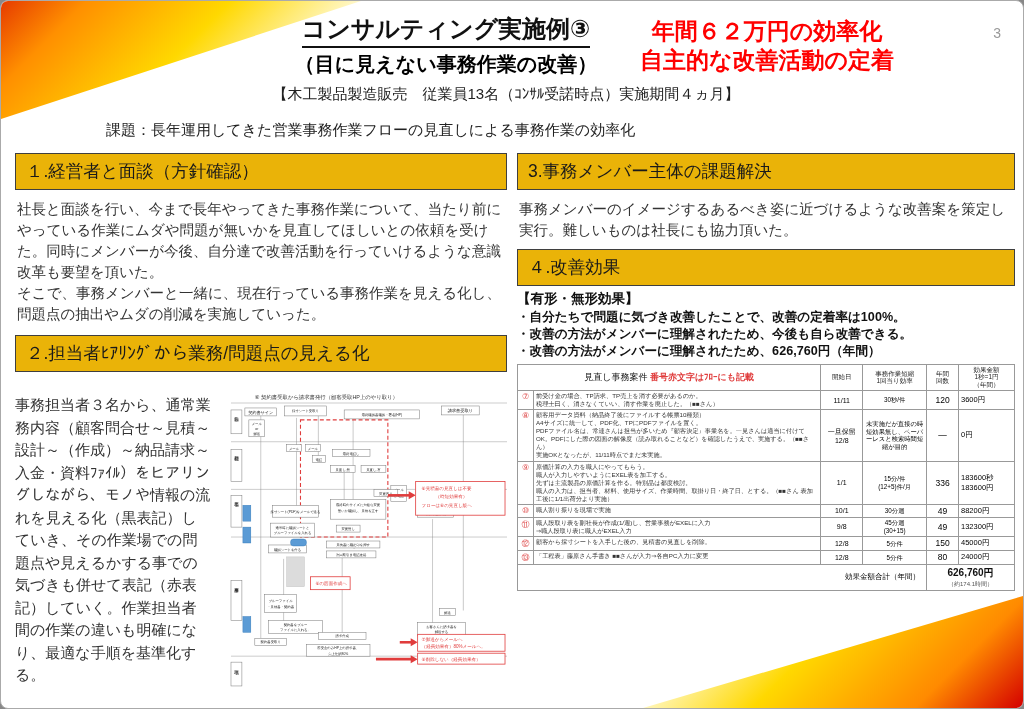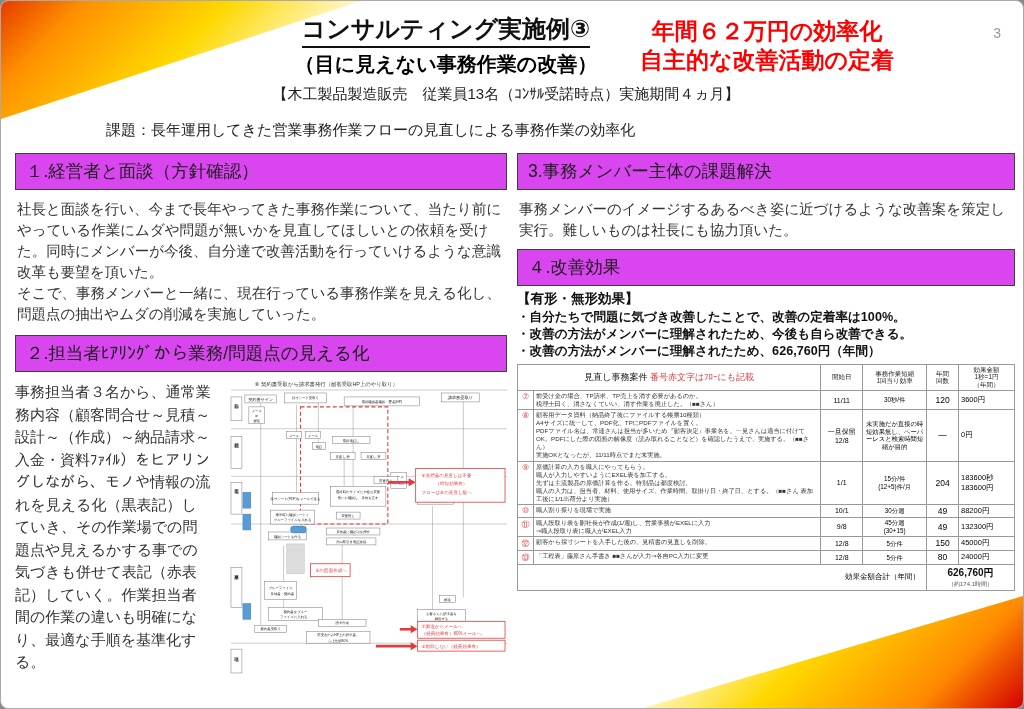--- a/index.html
+++ b/index.html
@@ -26,39 +26,39 @@
   .highlight { position:absolute; left:566px; top:16px; width:400px; z-index:2; }
   .highlight div { font-size:23px; font-weight:bold; color:#ff0000; line-height:1.25;text-align:center; }
 
   .company-line { position:absolute; top:84px; left:0; width:1010px; text-align:center;
                   font-size:15px; color:#222; z-index:2; }
   .challenge-line { position:absolute; top:120px; left:105px; font-size:15px; color:#222; z-index:2; }
 
   .col-left  { position:absolute; left:14px;  top:152px; width:492px; z-index:2; }
   .col-right { position:absolute; left:516px; top:152px; width:498px; z-index:2; }
 
-  .section-box { border:1.6px solid #3f3f3f; background:#d946ef; padding:5px 10px 6px 10px;
+  .section-box { border:1.6px solid #3f3f3f; background:#eab308; padding:5px 10px 6px 10px;
                  font-size:17.5px; color:#1a1a1a; }
   .body-text { font-size:14.5px; color:#333; line-height:1.45; margin:9px 2px 0 2px; }
 
-  .s2-content { display:flex; margin-top:5px;gap:18px; }
+  .s2-content { display:flex; margin-top:18px;gap:18px; }
   .s2-text { width:214px; font-size:15px; color:#333; line-height:1.5; margin-top:4px; }
   .flow-wrap { width:278px; }
   .flow-caption { text-align:center; font-size:14.5px; font-weight:bold; color:#222; margin-top:2px; }
 
   .effects-heading { font-size:13.5px; font-weight:bold; color:#111; margin-top:4px; }
   ul.effects { list-style:none; margin-top:1px; }
   ul.effects li { font-size:12.6px; font-weight:bold; color:#111; line-height:1.34;
                   padding-left:1em; text-indent:-1em; }
 
   table.effect-table { border-collapse:collapse; width:100%; margin-top:4px; background:#fff; }
   .effect-table td, .effect-table th { border:1px solid #999; vertical-align:top; padding:1px 2px; }
   .effect-table th { font-weight:normal; vertical-align:middle; text-align:center; }
   .th-case { font-size:9px; font-weight:bold; color:#111; }
-  .th-case .red { color:#e03c3c; font-weight:normal; }
+  .th-case .red { color:#e03c3c; font-weight:bold; }
   .th-small { font-size:6.5px; color:#222; line-height:1.2; }
   td.num { font-size:8px; color:#e05252; text-align:center; width:16px; vertical-align:top; }
   td.desc { font-size:6.2px; color:#333; line-height:1.3; width:288px; }
   td.start { font-size:7px; text-align:center; width:42px; vertical-align:middle; }
   td.time  { font-size:6.3px; text-align:center; width:64px; vertical-align:middle; line-height:1.25; }
   td.count { font-size:8.5px; text-align:center; width:32px; vertical-align:middle; }
   td.amount{ font-size:7.5px; width:56px; vertical-align:middle; }
   td.total-label { font-size:7.5px; text-align:right; vertical-align:middle; padding-right:6px; }
   td.total-value { text-align:center; vertical-align:middle; }
   .total-big { font-size:10px; font-weight:bold; color:#111; }
@@ -288,21 +288,21 @@
       </tr>
       <tr>
         <td class="num">⑨</td>
         <td class="desc pre">原価計算の入力を職人にやってもらう。
 職人が入力しやすいようにEXEL表を加工する。
 先ずは主流製品の原価計算を作る。特別品は都度検討。
 職人の入力は、担当者、材料、使用サイズ、作業時間、取掛り日・終了日、とする。（■■さん 表加工後に1/1出荷分より実施）</td>
         <td class="start pre">1/1</td>
         <td class="time pre">15分/件
 (12+5)件/月</td>
-        <td class="count">204</td>
+        <td class="count">336</td>
         <td class="amount pre">183600秒
 183600円</td>
       </tr>
       <tr>
         <td class="num">⑩</td>
         <td class="desc pre">職人割り振りを現場で実施</td>
         <td class="start pre">10/1</td>
         <td class="time pre">30分週</td>
         <td class="count">49</td>
         <td class="amount pre">88200円</td>

